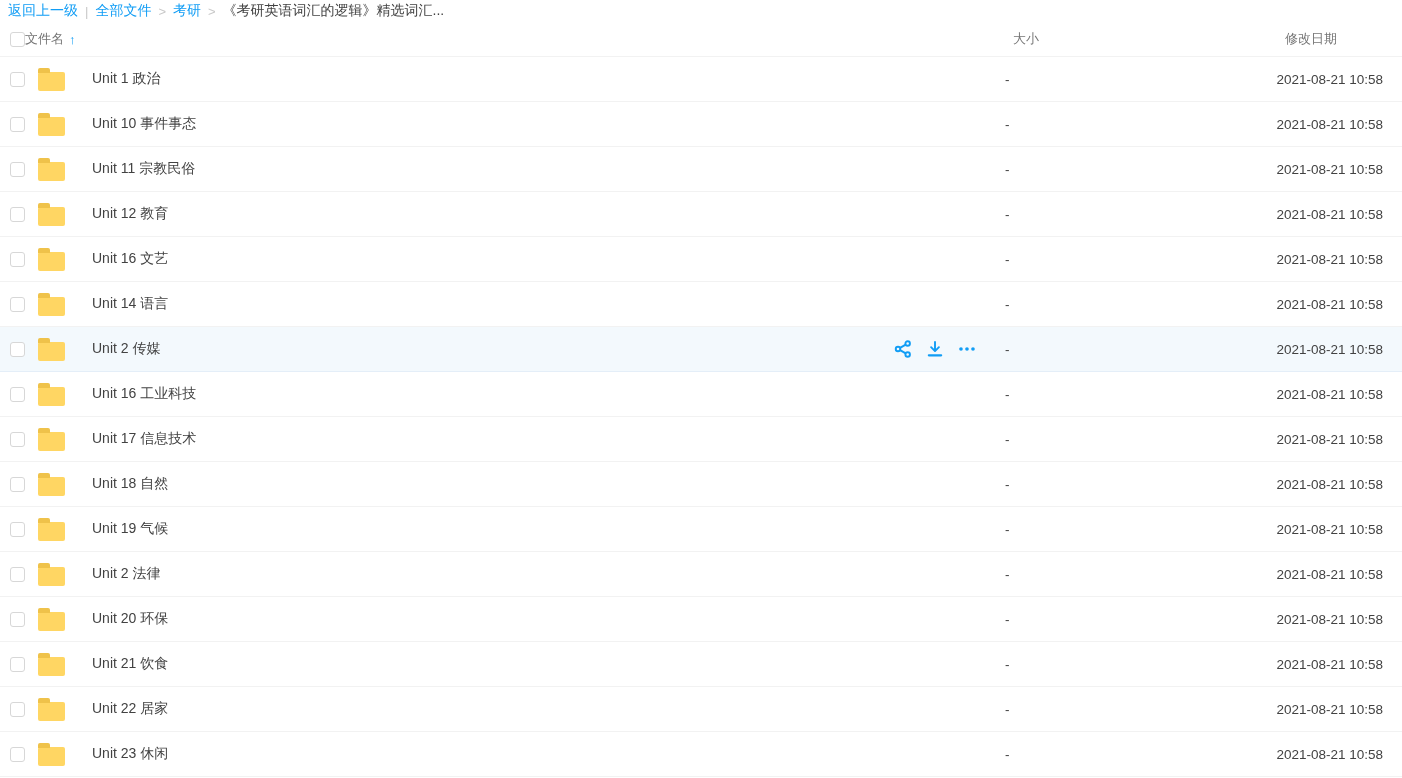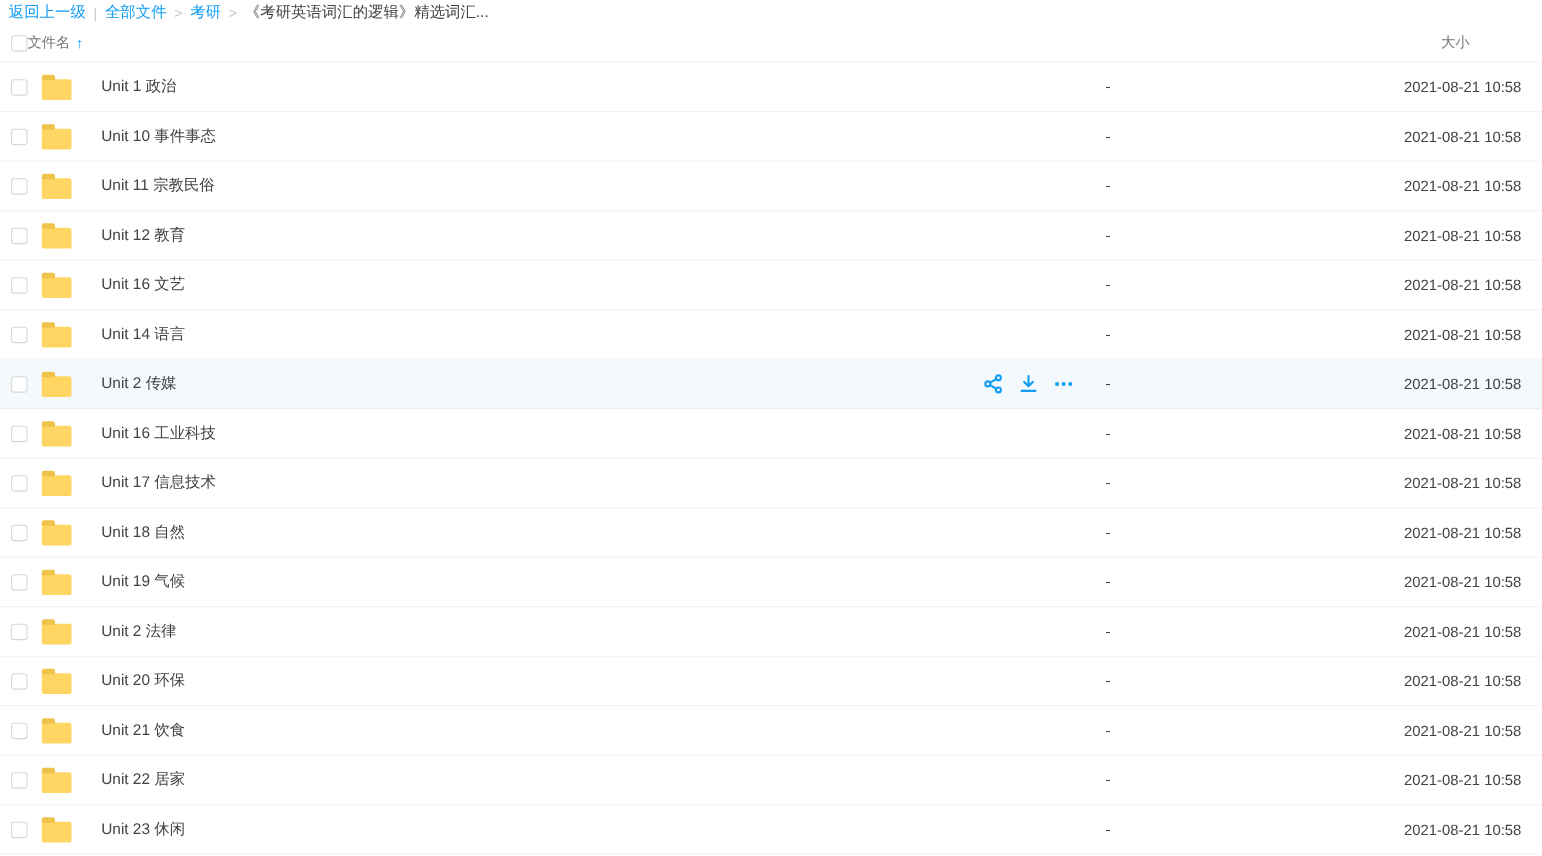--- a/index.html
+++ b/index.html
@@ -35,21 +35,21 @@
     font-size: 13px; color: var(--header-text);
   }
   .checkbox {
     width: 15px; height: 15px; flex: none;
     border: 1px solid #d7d7d7; border-radius: 3px;
     background: #fff; margin-left: 10px; cursor: pointer;
   }
   .hdr-name { cursor: pointer; }
   .sort-arrow { color: var(--accent); font-weight: bold; font-size: 13px; margin-left: 5px; cursor: pointer; }
   .spacer { flex: 1; }
-  .cell-size { width: 100px; flex: none; font-family: Liberation Serif, serif; }
+  .cell-size { width: 100px; flex: none; }
   .hdr-size { padding-left: 8px; cursor: pointer; }
   .cell-date { width: 297px; flex: none; text-align: right; padding-right: 19px; }
   .hdr-date { padding-right: 65px; cursor: pointer; }
   
   .row {
     height: 45px; display: flex; align-items: center;
     border-bottom: 1px solid var(--row-border);
     font-size: 14px; position: relative; cursor: pointer;
   }
   .row.hovered { background: var(--hover-bg); border-bottom-color: #e4eef8; }
@@ -85,20 +85,21 @@
   <span class="crumb-sep">&gt;</span>
   <span class="crumb-current">《考研英语词汇的逻辑》精选词汇...</span>
 </div>
 
 <div class="list-header">
   <div class="checkbox"></div>
   <span class="hdr-name">文件名</span>
   <span class="sort-arrow">↑</span>
   <span class="spacer"></span>
   <span class="cell-size hdr-size">大小</span>
+  <span class="cell-date hdr-date">修改日期</span>
 </div>
 
 <div id="file-list">
   <div class="row">
     <div class="checkbox"></div>
     <div class="folder-icon"></div>
     <span class="file-name">Unit 1 政治</span>
 
     <span class="spacer"></span>
     <span class="cell-size">-</span>

